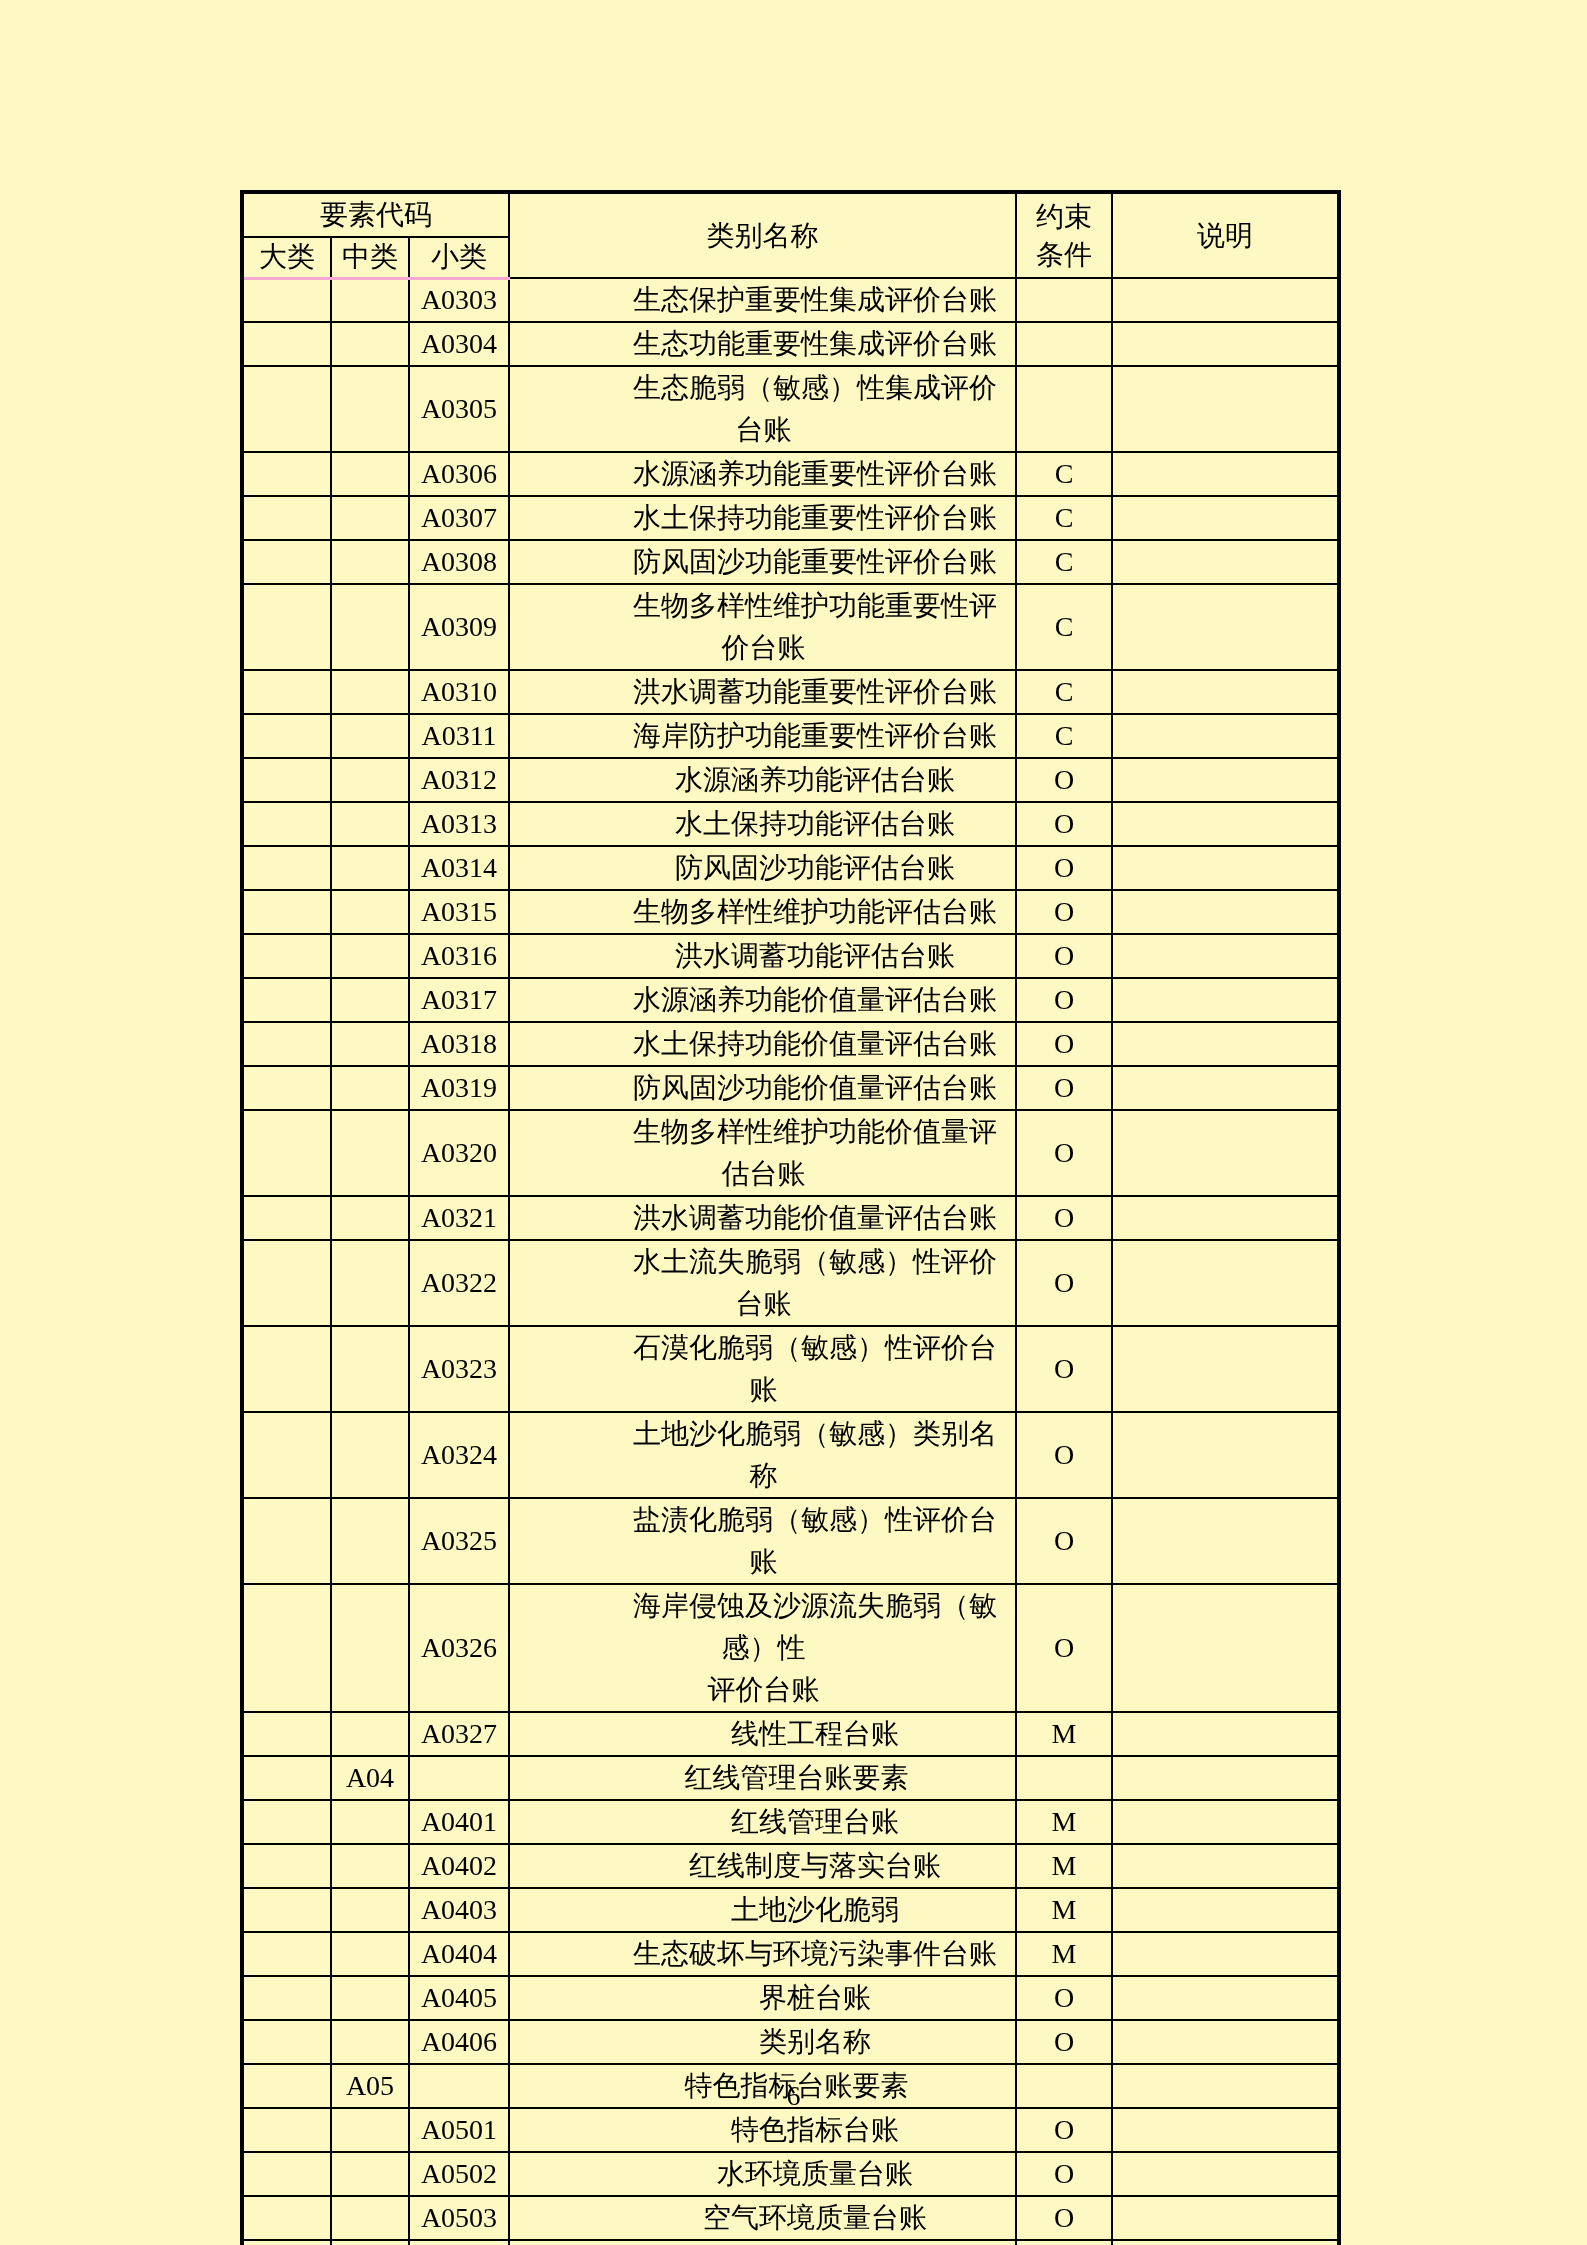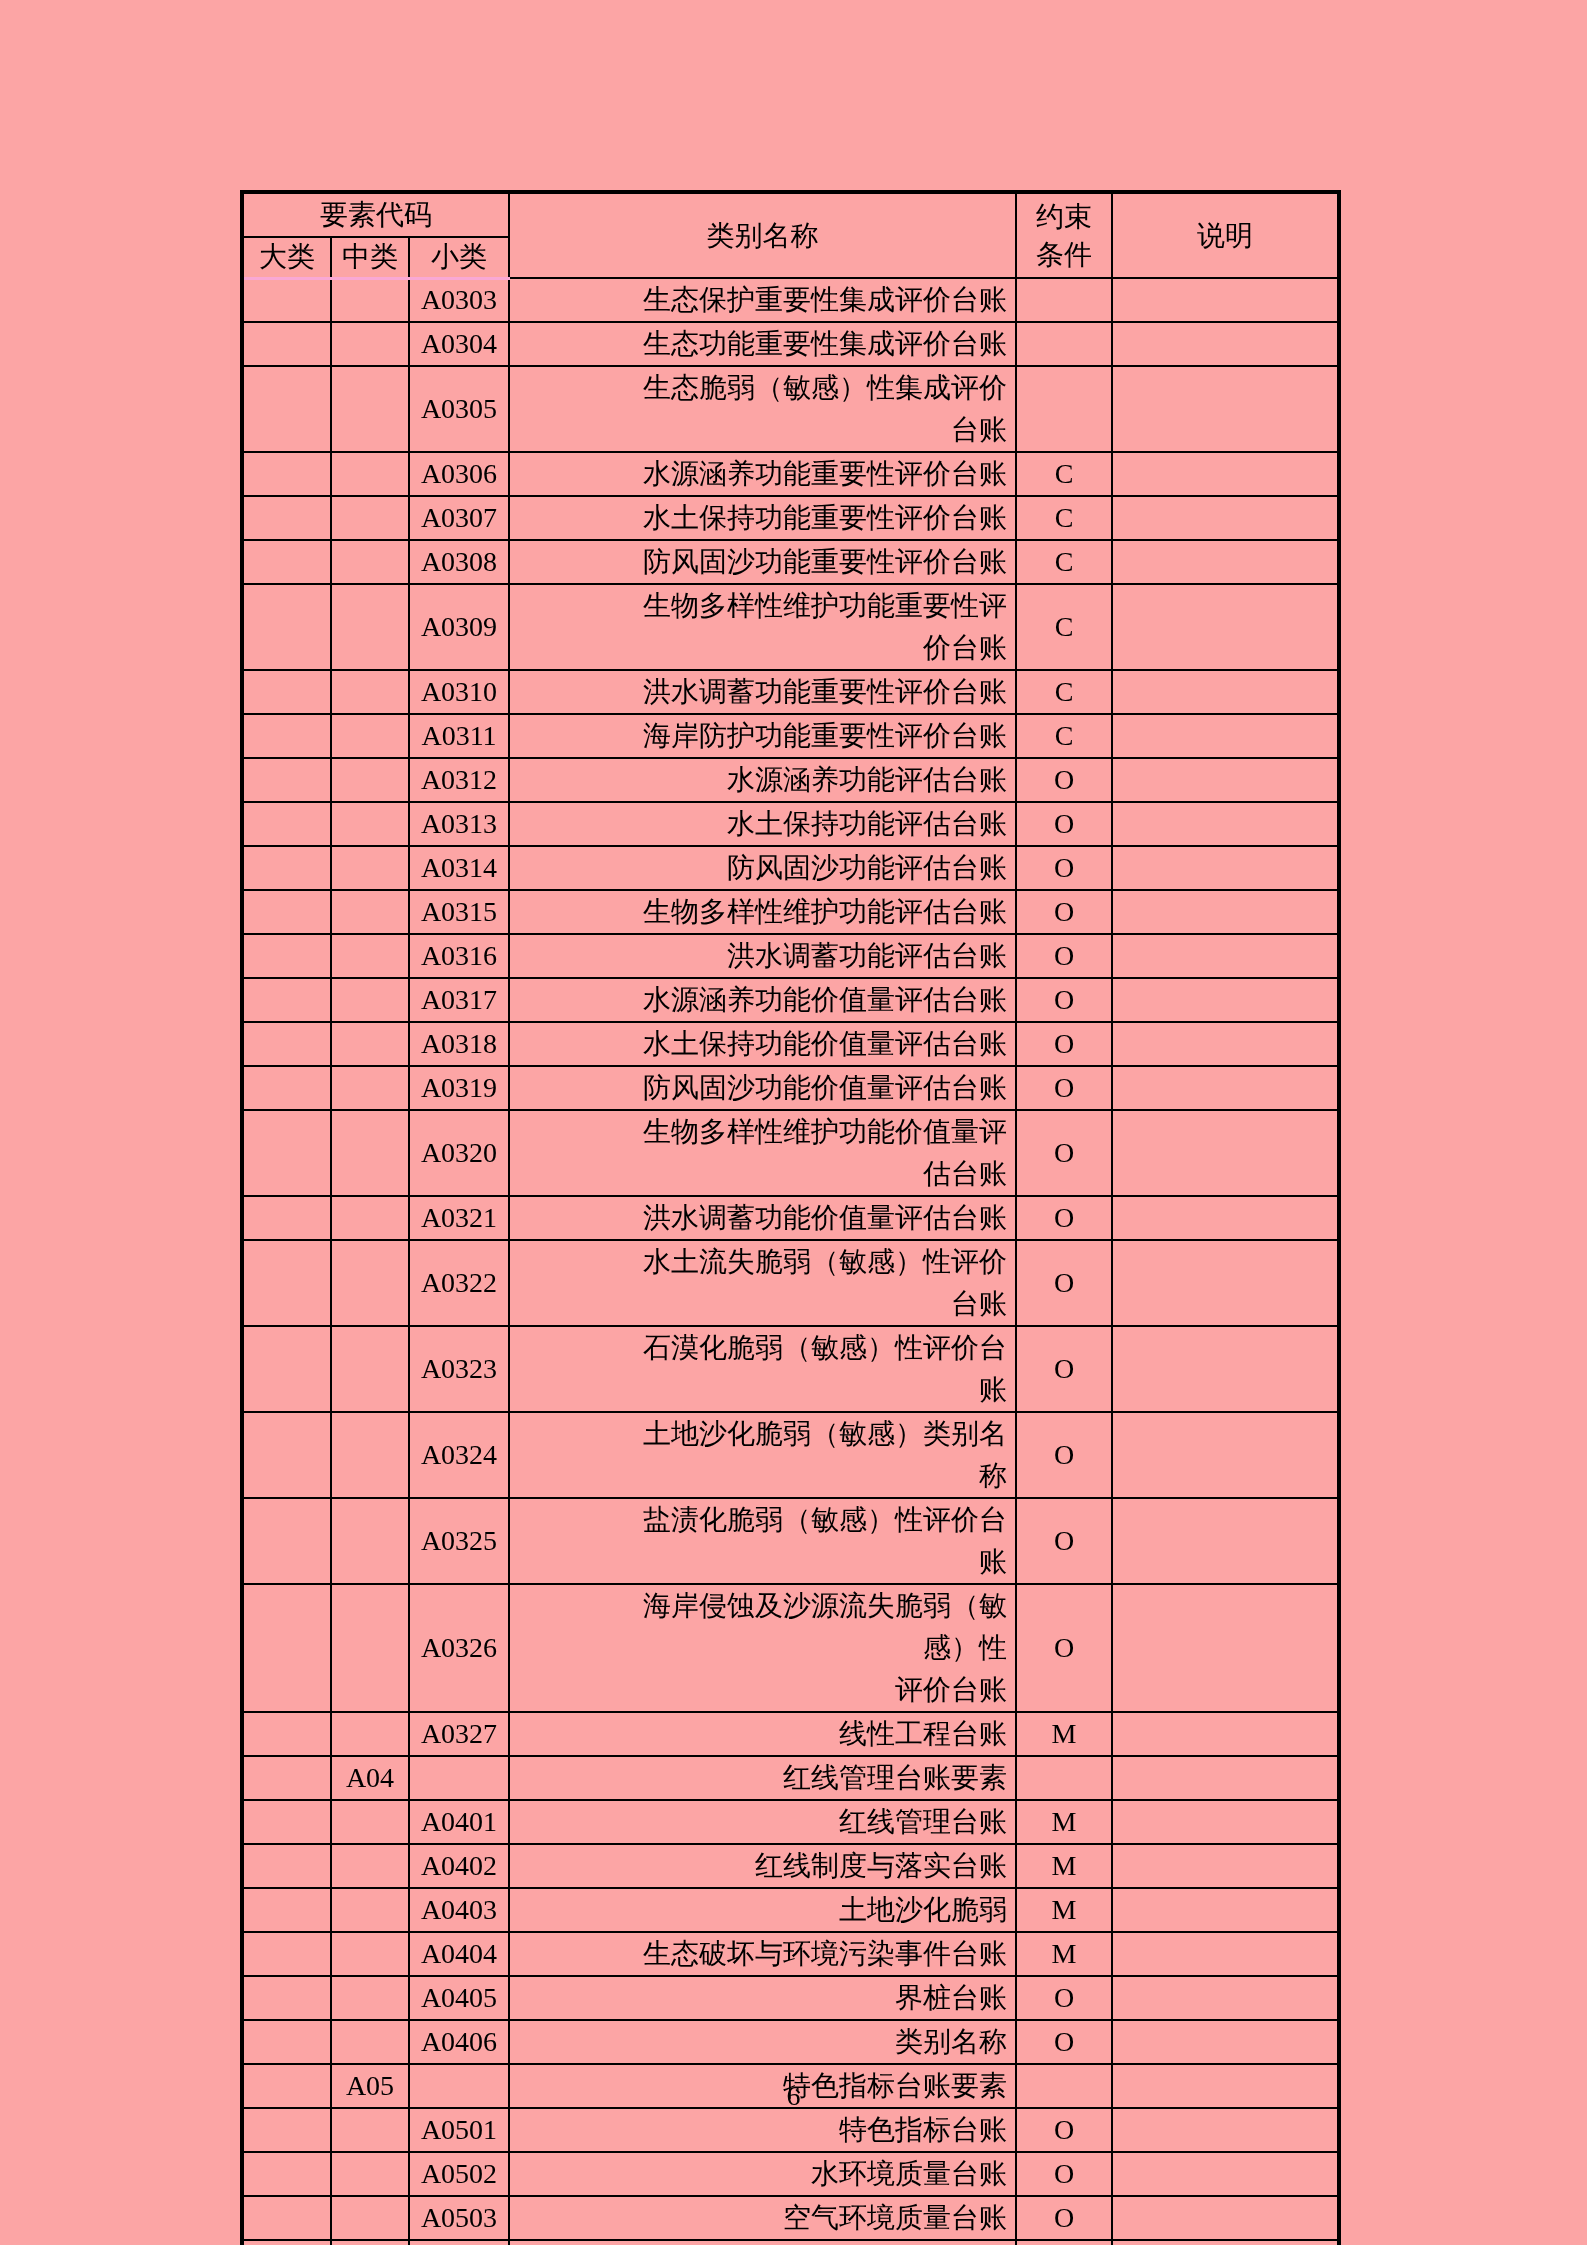--- a/index.html
+++ b/index.html
@@ -1,19 +1,19 @@
 <!DOCTYPE html>
 <html><head>
 <meta charset="utf-8">
 <style>
   html,body{margin:0;padding:0;background:#888;}
   .page{
     position:relative;
     width:1587px;height:2245px;
-    background:#fca5a5;
+    background:#fef9c3;
     font-family:"Liberation Serif","DejaVu Serif",serif;
     color:#000;
     overflow:hidden;
   }
   table.code-table{
     position:absolute;
     left:240px;top:190px;
     width:1097px;
     border-collapse:collapse;
     table-layout:fixed;
@@ -27,21 +27,21 @@
     vertical-align:middle;
     text-align:center;
     overflow:hidden;
   }
   .code-table thead tr.sub-head th{border-bottom:3px solid #f9a8d4;}
   .code-table thead th{line-height:1.35;}
   tr.head-row-1{height:45px;}
   tr.head-row-2{height:41px;}
   .code-table tbody tr{height:43px;}
   td.cell-name{
-    text-align:right;
+    text-align:center;
     padding:0 8px 0 10px;
     line-height:42px;
     white-space:pre-line;
   }
   td.cell-name.lvl2{text-indent:66px;margin-top:40px;}
   td.cell-name.lvl3{text-indent:103px;}
   th.constraint-head{white-space:pre-line;line-height:1.4;}
   .page-number{
     position:absolute;
     left:0;right:0;

